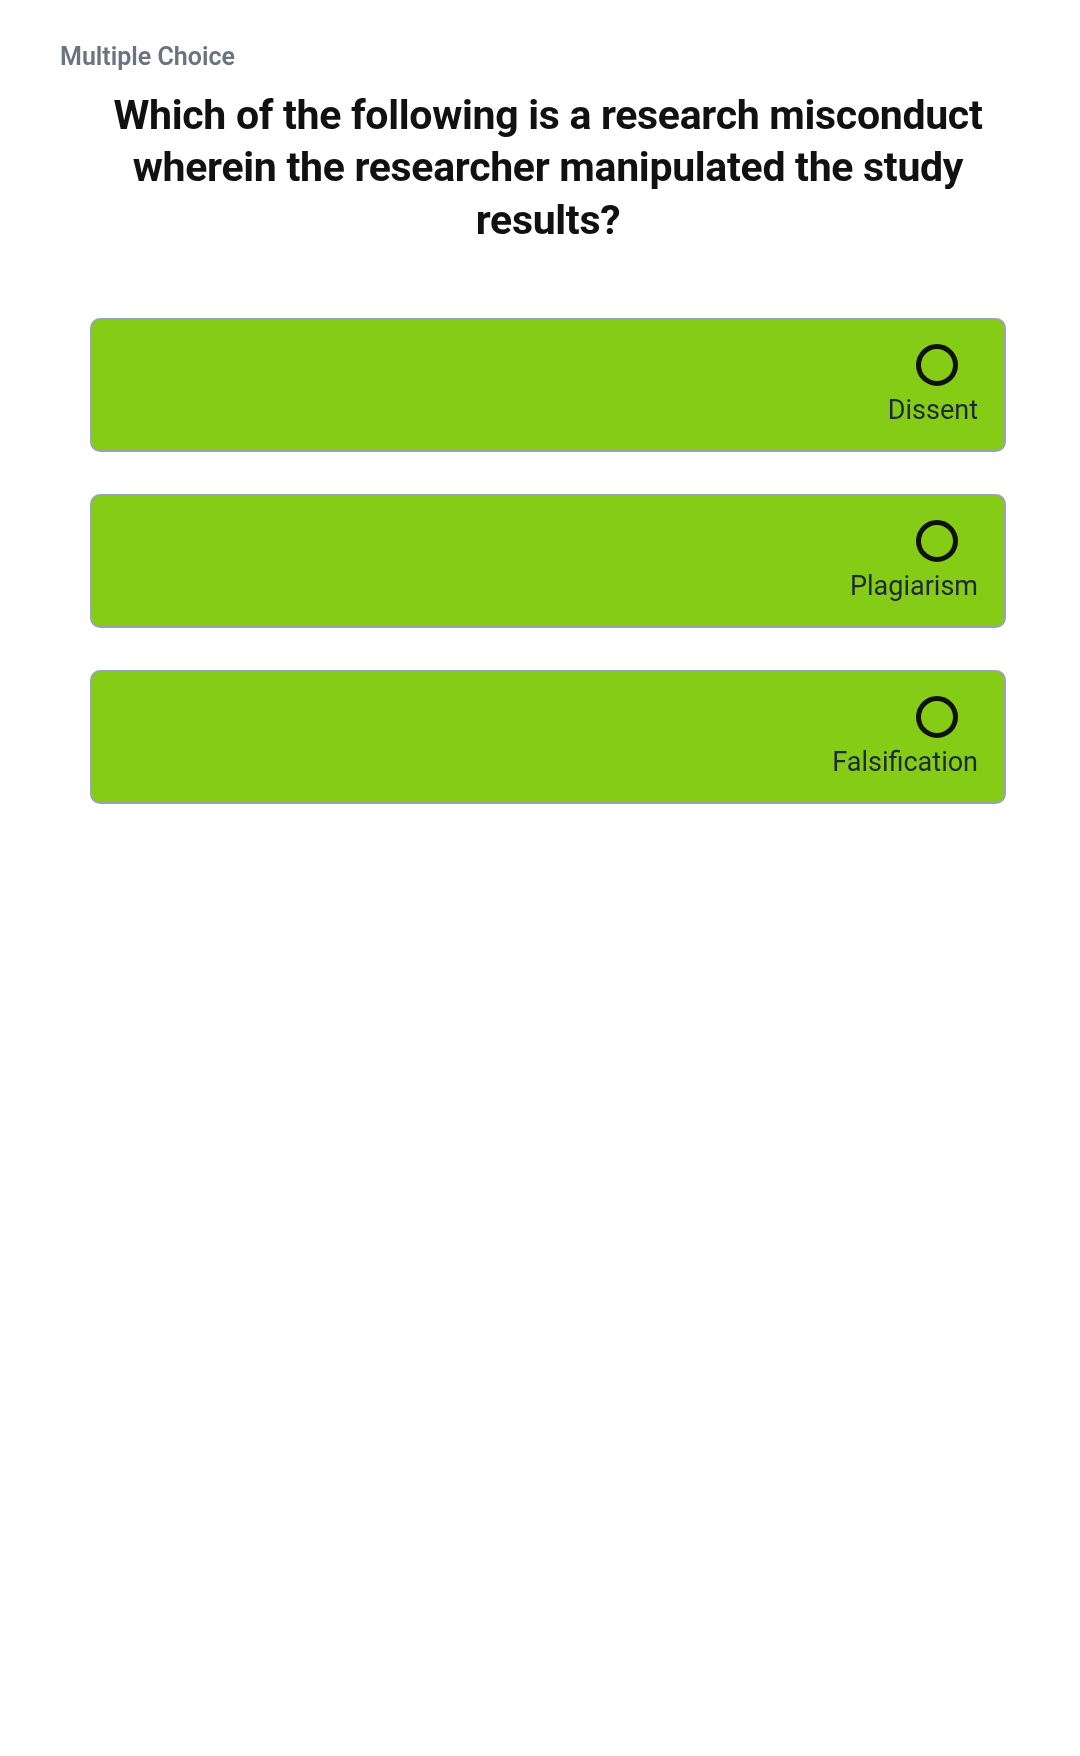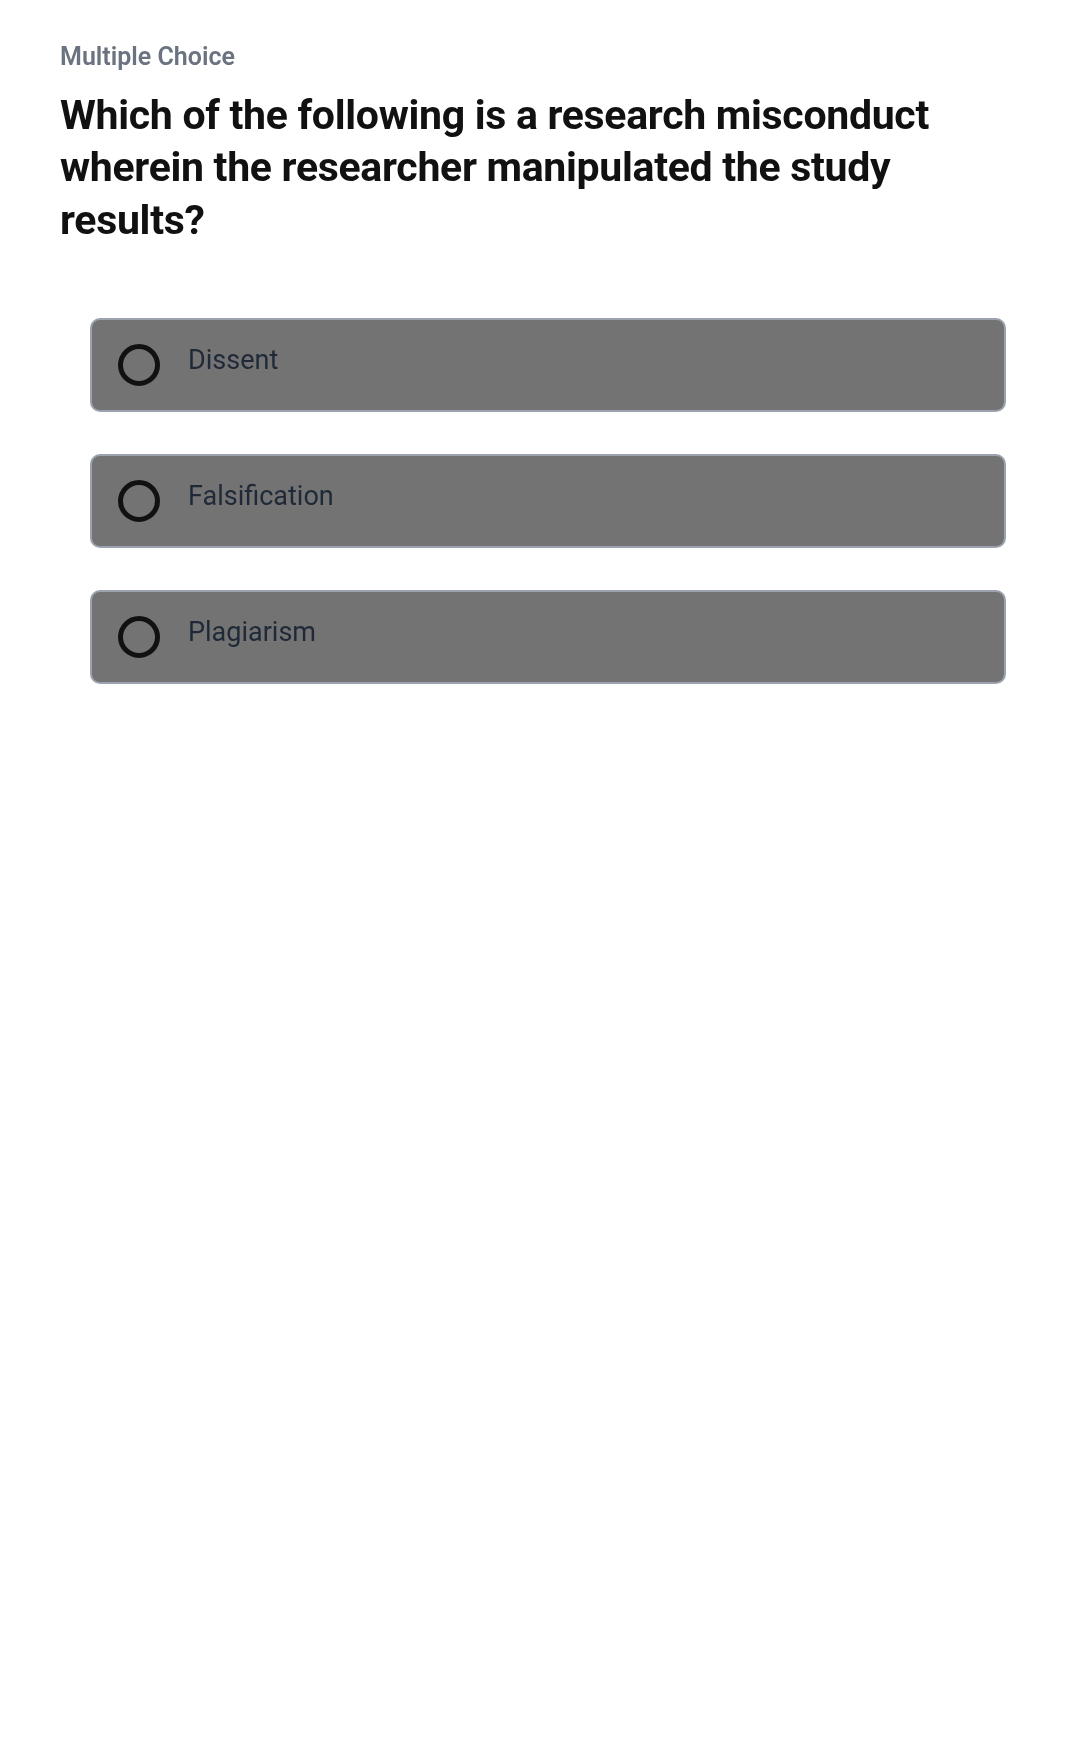--- a/index.html
+++ b/index.html
@@ -20,33 +20,35 @@
       font-weight: 600;
       margin-bottom: 18px;
     }
     .question-text {
       color: #111111;
       font-size: 41px;
       font-weight: 700;
       line-height: 1.28;
       margin-bottom: 72px;
       letter-spacing: -0.3px;
+      text-align: center;
     }
     .options-container {
       padding: 0 26px;
     }
     .option {
       display: flex;
-      align-items: flex-start;
+      align-items: flex-end;
       border: 2px solid #9ca3af;
       border-radius: 10px;
       padding: 20px 22px;
       margin-bottom: 42px;
       cursor: pointer;
-      background: #737373;
+      background: #84cc16;
+      flex-direction: column;
     }
     .radio-circle {
       width: 42px;
       height: 42px;
       border: 5px solid #111111;
       border-radius: 50%;
       margin-right: 24px;
       flex-shrink: 0;
     }
     .option-label {
@@ -62,19 +64,19 @@
 
 <div class="question-text">Which of the following is a research misconduct wherein the researcher manipulated the study results?</div>
 
 <div class="options-container">
   <div class="option">
     <div class="radio-circle"></div>
     <span class="option-label">Dissent</span>
   </div>
   <div class="option">
     <div class="radio-circle"></div>
-    <span class="option-label">Falsification</span>
+    <span class="option-label">Plagiarism</span>
   </div>
   <div class="option">
     <div class="radio-circle"></div>
-    <span class="option-label">Plagiarism</span>
+    <span class="option-label">Falsification</span>
   </div>
 </div>
 
 </body></html>

